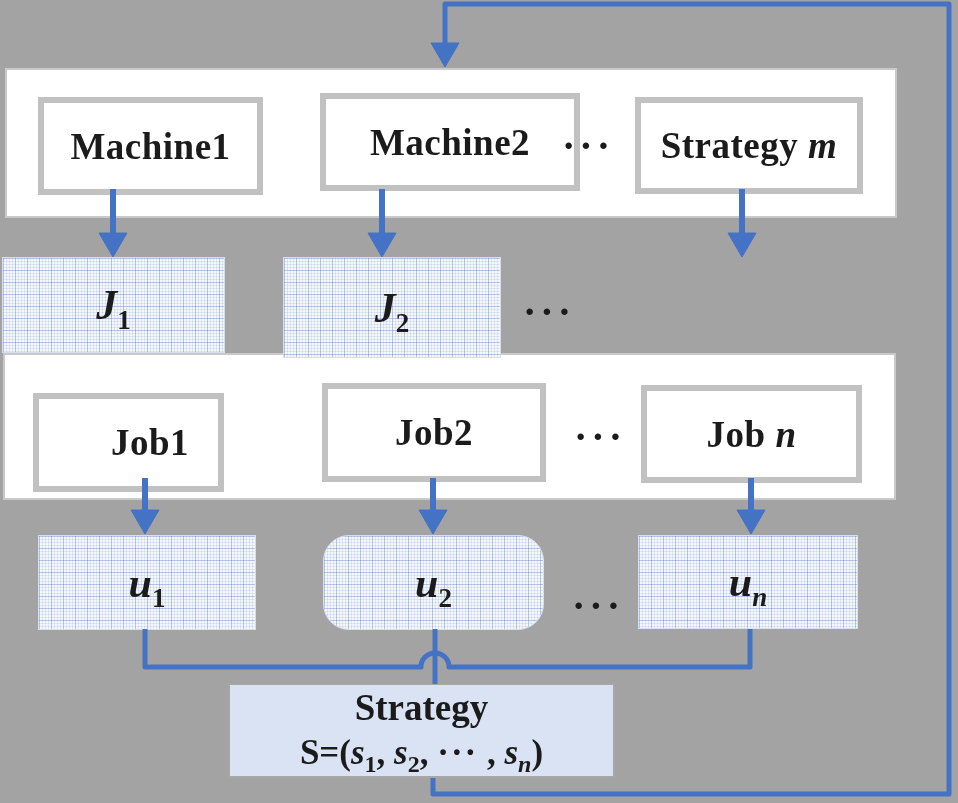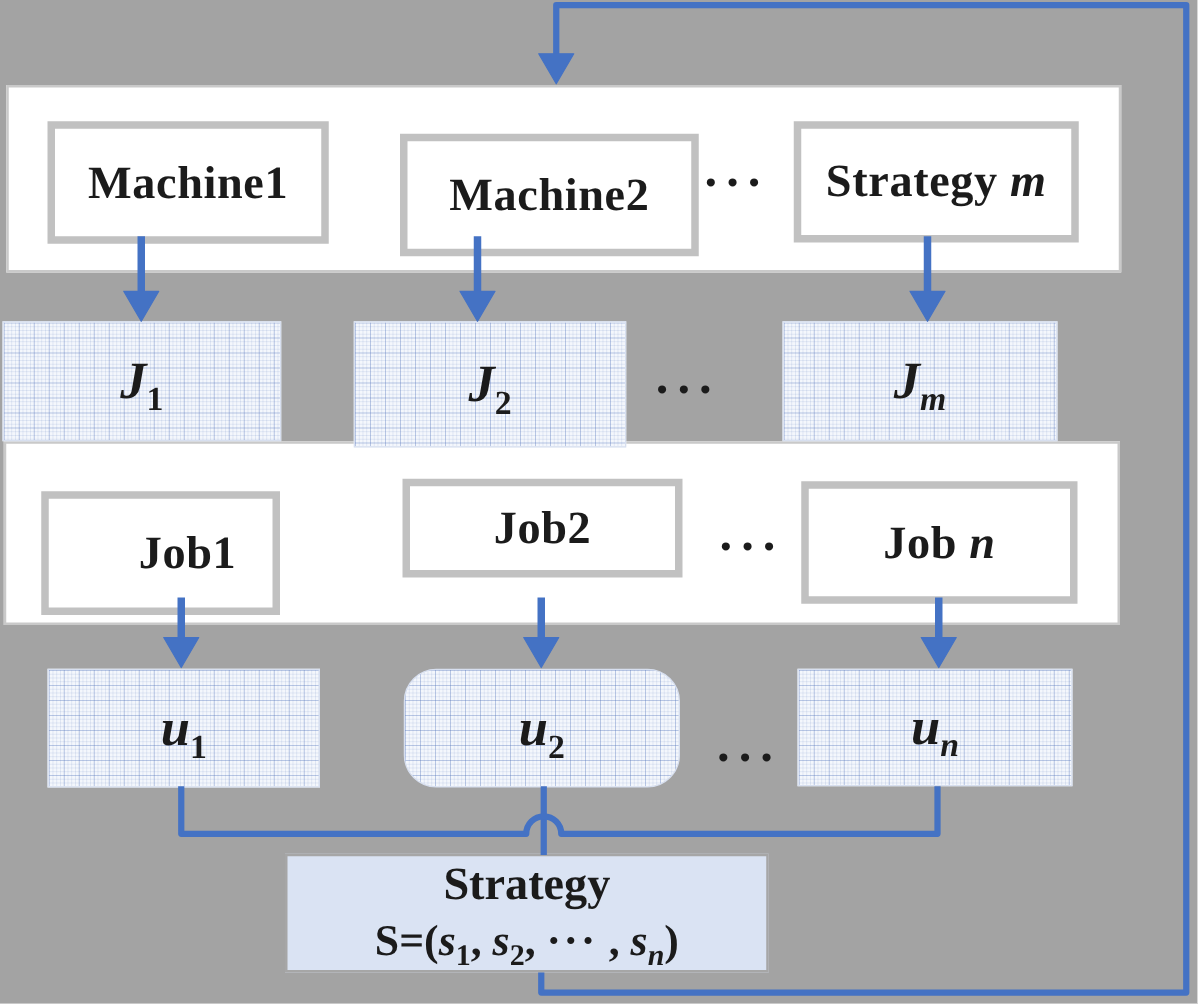--- a/index.html
+++ b/index.html
@@ -23,24 +23,24 @@
 
   .panel{position:absolute;border:2px solid var(--panel-border);background:#ffffff;box-sizing:border-box;z-index:1;}
   .panel-machines{left:5px;top:68px;width:892px;height:150px;}
   .panel-jobs{left:3px;top:353px;width:893px;height:147px;}
 
   .obox{position:absolute;border:6px solid var(--box-border);background:#ffffff;box-sizing:border-box;
         display:flex;align-items:center;justify-content:center;z-index:2;}
   .obox .lbl{font-weight:bold;font-size:37px;letter-spacing:0.5px;white-space:pre;}
   .obox .var{font-style:italic;}
   .m1{left:38px;top:97px;width:225px;height:98px;}
-  .m2{left:320px;top:107px;width:239px;height:98px;}
+  .m2{left:320px;top:93px;width:260px;height:98px;}
   .m3{left:635px;top:97px;width:228px;height:97px;}
   .j1{left:33px;top:393px;width:191px;height:99px;padding-left:43px;}
-  .j2{left:322px;top:383px;width:224px;height:79px;}
+  .j2{left:322px;top:383px;width:224px;height:99px;}
   .j3{left:641px;top:385px;width:221px;height:98px;}
 
   .hatch{
     position:absolute;box-sizing:border-box;z-index:2;
     display:flex;align-items:center;justify-content:center;
     background-color:#F4F7FC;
     background-image:
       linear-gradient(rgba(90,122,190,0.30) 1px, transparent 1px),
       linear-gradient(90deg, rgba(90,122,190,0.30) 1px, transparent 1px),
       linear-gradient(rgba(90,122,190,0.14) 1px, transparent 1px),
@@ -130,23 +130,20 @@
     <span class="lbl"><span>Strategy </span><i class="var">m</i></span>
   </div>
 
   <div class="hatch hJ1">
     <span class="hlabel"><i>J</i><sub>1</sub></span>
   </div>
   <div class="hatch hJ2">
     <span class="hlabel"><i>J</i><sub>2</sub></span>
   </div>
   <div class="dots dots-J">···</div>
-  <div class="hatch hJm">
-    <span class="hlabel"><i>J</i><sub class="it">m</sub></span>
-  </div>
 
   <div class="panel panel-jobs"></div>
   <div class="obox j1">
     <span class="lbl"><span>Job1</span><i class="var"></i></span>
   </div>
   <div class="obox j2">
     <span class="lbl"><span>Job2</span><i class="var"></i></span>
   </div>
   <div class="dots dots-jobs">···</div>
   <div class="obox j3">

